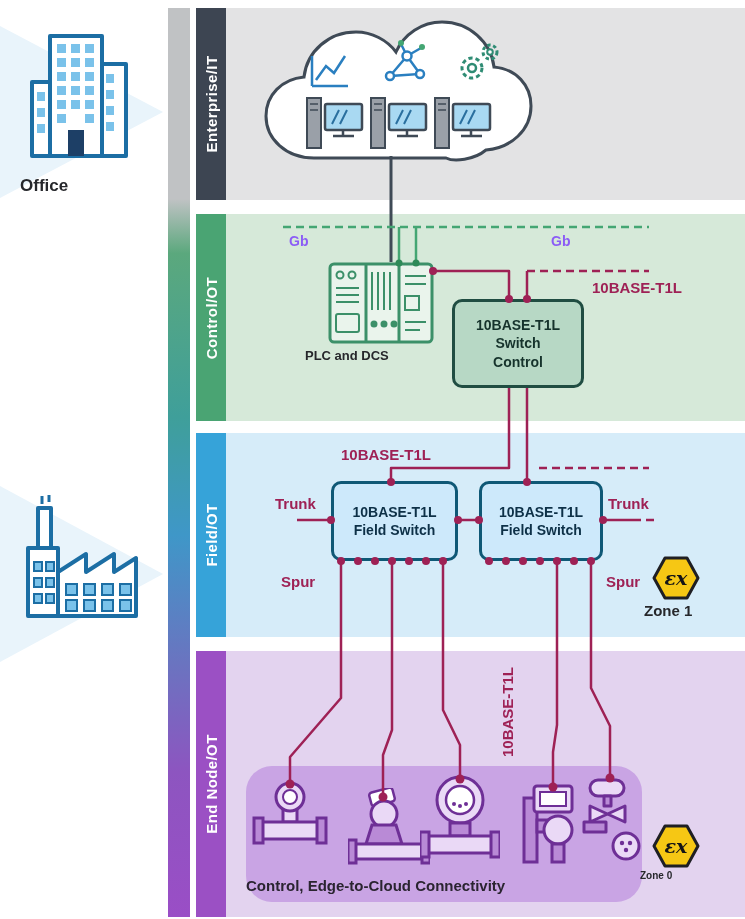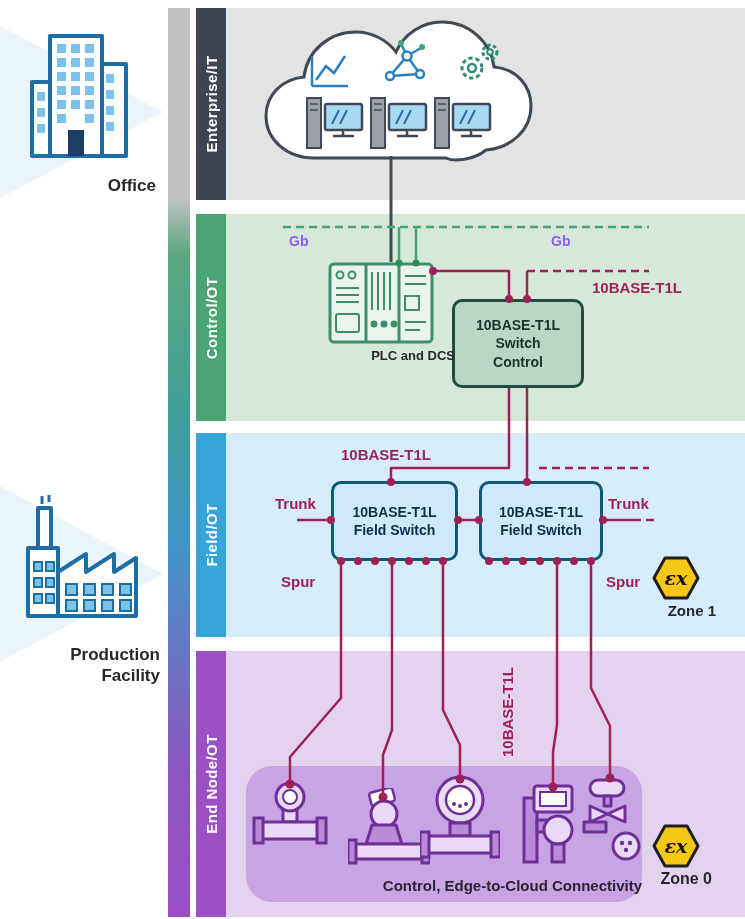--- a/index.html
+++ b/index.html
@@ -22,21 +22,21 @@
   .gradient-bar{position:absolute;left:168px;top:8px;width:22px;height:909px;
     background:linear-gradient(180deg,#c0c2c4 0%,#c0c2c4 21%,#5ba87d 27%,#3f9f9a 45%,#3f97c8 58%,#6a74c0 72%,#8d55c0 84%,#9a4ec6 100%)}
   .box{position:absolute;display:flex;flex-direction:column;align-items:center;justify-content:center;
     text-align:center;font-weight:700;z-index:2}
   .power-switch{background:#b7d8c5;border:3px solid #204d42;border-radius:10px;color:#16332c;font-size:14px;line-height:1.3}
   .field-switch{background:#cde9fb;border:3px solid #0f5876;border-radius:10px;color:#0d3047;font-size:14px;line-height:1.3}
   .lbl{position:absolute;font-weight:700;z-index:3}
   .maroon{color:#9e2155}
   .green{color:#8b5cf6}
   .dark{color:#26272b}
-  .center{text-align:right}
+  .center{text-align:left}
   .overlay{position:absolute;left:0;top:0;z-index:6;pointer-events:none}
   .icon-svg{position:absolute;z-index:2}
   .bg-decor{position:absolute;left:0;top:0;z-index:0}
   .endnode-box{position:absolute;background:#c9a4e4;border-radius:26px;z-index:1}
   .vlabel{transform:translate(-50%,-50%) rotate(-90deg);white-space:nowrap;font-weight:700;font-size:15px;z-index:3}
 </style>
 </head>
 <body>
 
 <div class="canvas">
@@ -125,21 +125,20 @@
         <rect x="86" y="108" width="11" height="11"></rect>
         <rect x="104" y="108" width="11" height="11"></rect>
       <rect x="18" y="70" width="8" height="9"></rect>
         <rect x="30" y="70" width="8" height="9"></rect>
       <rect x="18" y="86" width="8" height="9"></rect>
         <rect x="30" y="86" width="8" height="9"></rect>
       <rect x="18" y="102" width="8" height="9"></rect>
         <rect x="30" y="102" width="8" height="9"></rect>
     </g>
   </svg>
-  <div class="lbl dark center" style="left:20px;top:644px;width:140px;font-size:17px;line-height:1.25">Production Facility</div>
 
   <svg class="icon-svg" style="left:250px;top:10px" width="292" height="166" viewBox="0 0 292 166">
     <path d="M64,148 C36,148 16,129 16,106 C16,85 32,69 54,67 C57,41 79,22 106,22 C122,22 137,30 146,42 C154,24 172,12 192,12 C219,12 241,32 244,57 C266,59 281,75 281,96 C281,120 261,138 236,140 C224,150 204,152 196,148 Z" fill="#ffffff" stroke="#3f4a56" stroke-width="3"></path>
 
     <g stroke="#2a7fc0" stroke-width="2.5" fill="none">
       <path d="M62,76 V46 M62,76 H98"></path>
       <polyline points="66,70 76,56 84,63 95,46"></polyline>
     </g>
 
     <g stroke="#2a7fc0" stroke-width="2.5" fill="none">
@@ -238,21 +237,21 @@
 
   <div class="endnode-box" style="left:246px;top:766px;width:396px;height:136px"></div>
   <div class="lbl center" style="left:246px;top:877px;width:396px;font-size:15px;color:#2a2430">Control, Edge-to-Cloud Connectivity</div>
 
   <div class="lbl maroon vlabel abs" style="left:507px;top:712px">10BASE-T1L</div>
 
   <svg class="icon-svg" style="left:652px;top:824px" width="48" height="44" viewBox="0 0 48 44">
     <polygon points="13,2 35,2 46,22 35,42 13,42 2,22" fill="#f6c714" stroke="#1f1f23" stroke-width="3" stroke-linejoin="round"></polygon>
     <text x="24" y="29" font-size="19" font-weight="bold" font-style="italic" text-anchor="middle" fill="#141416" font-family="DejaVu Serif, serif">εx</text>
   </svg>
-  <div class="lbl dark center" style="left:640px;top:870px;width:72px;font-size:16px">Zone 0</div>
+  <div class="lbl dark center" style="left:640px;top:870px;width:72px;font-size:10px">Zone 0</div>
 
   <svg class="icon-svg" style="left:252px;top:778px" width="76" height="82" viewBox="0 0 76 82">
     <g stroke="#6e2f96" stroke-width="3" fill="#ead9f6">
       <rect x="31" y="30" width="14" height="14"></rect>
       <circle cx="38" cy="19" r="14"></circle>
       <circle cx="38" cy="19" r="7" fill="#fff" stroke-width="2"></circle>
       <rect x="8" y="44" width="60" height="17" rx="3"></rect>
       <rect x="2" y="40" width="9" height="25" fill="#b98ad6"></rect>
       <rect x="65" y="40" width="9" height="25" fill="#b98ad6"></rect>
     </g>

